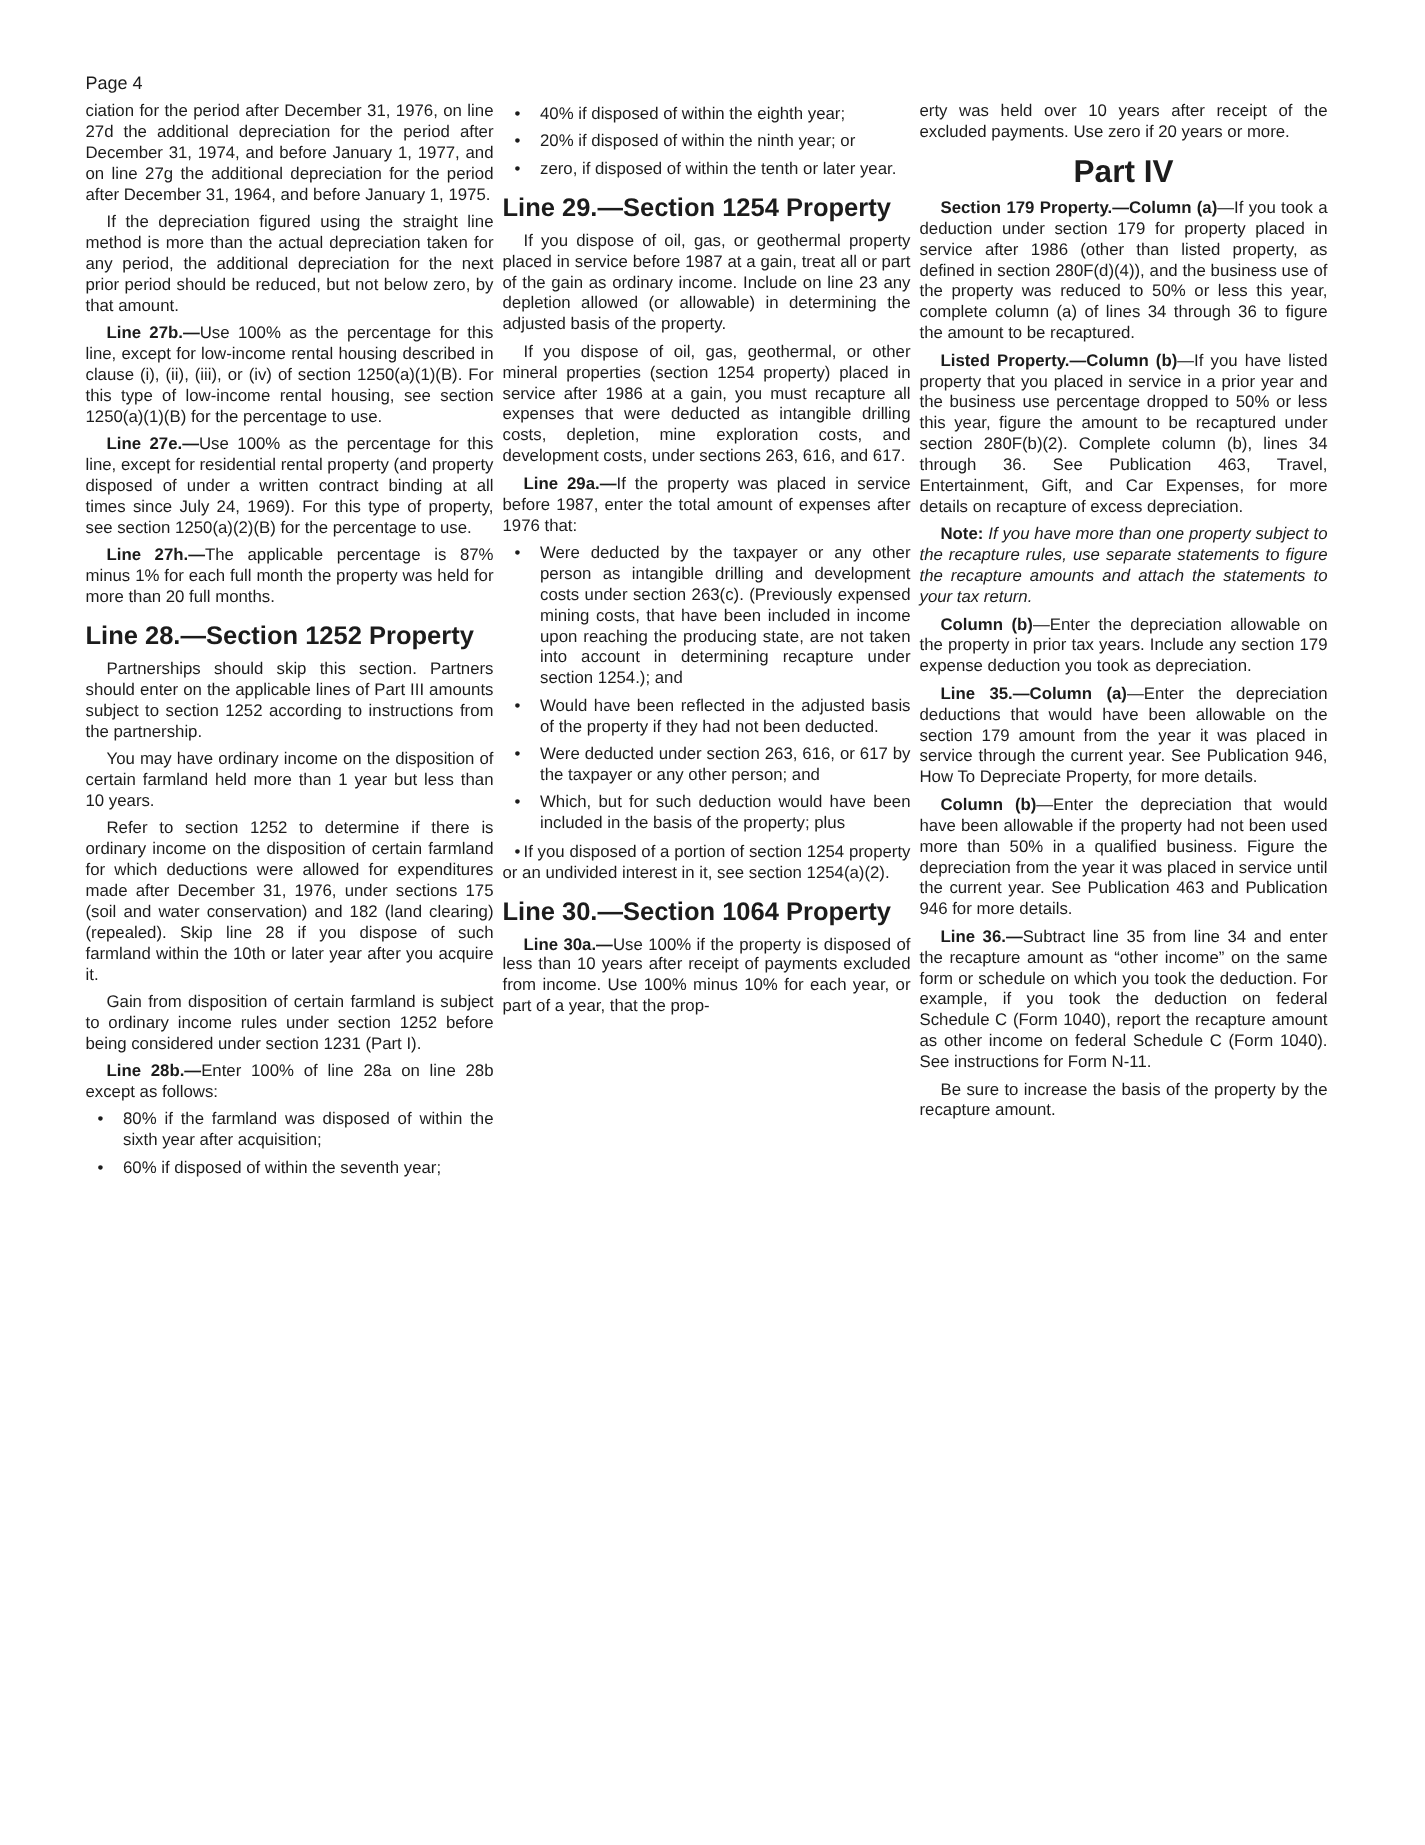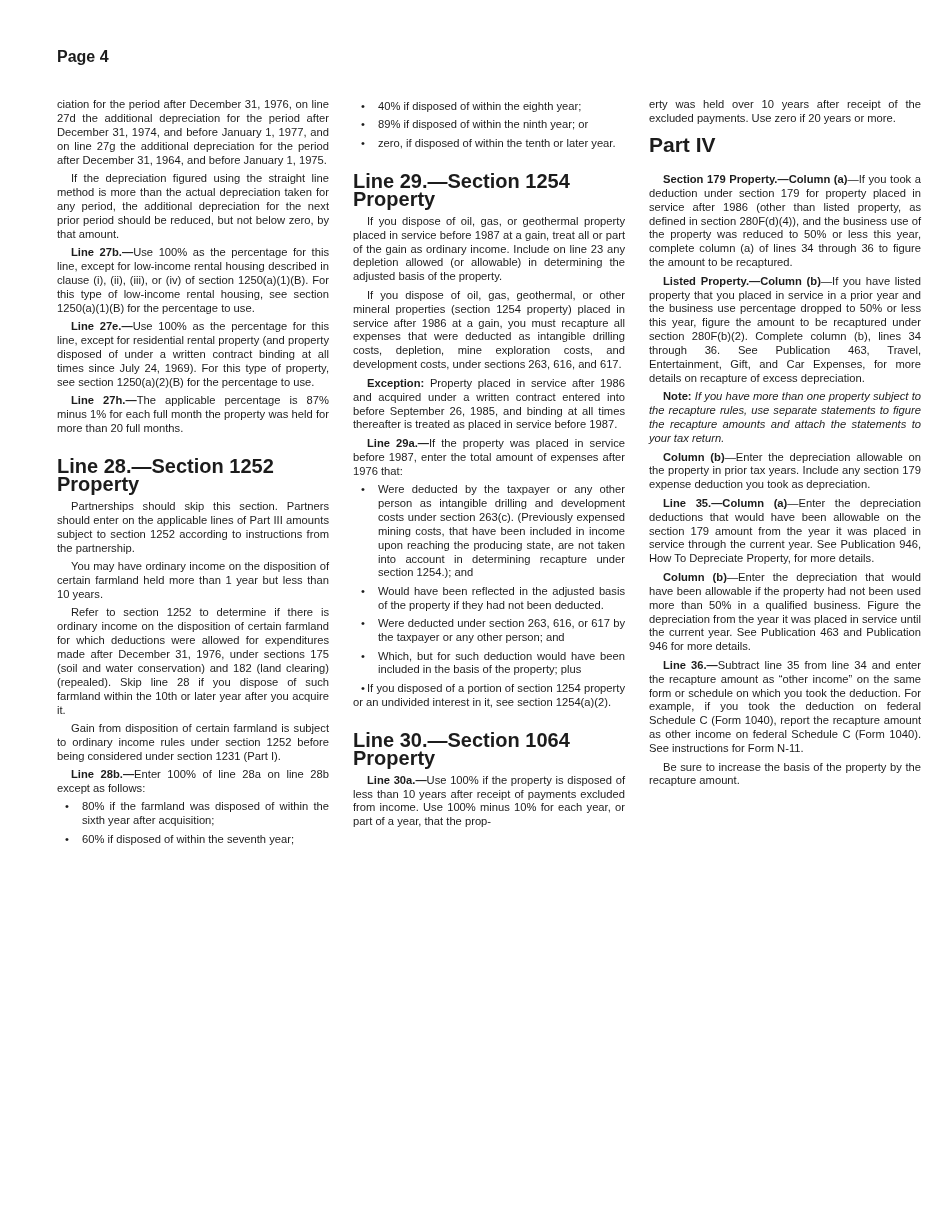--- a/index.html
+++ b/index.html
@@ -12,56 +12,56 @@
     width: 950px;
     height: 1230px;
     background: #ffffff;
     color: #1c1c1c;
     font-family: "Liberation Sans", sans-serif;
     box-sizing: border-box;
     padding: 48px 45px 0 57px;
     overflow: hidden;
   }
   .page-header {
-    font-size: 16px;
-    font-weight: bold;
-    margin-bottom: 32px;
+    font-size: 12px;
+    font-weight: normal;
+    margin-bottom: 6px;
   }
   .columns {
     display: flex;
-    gap: 24px;
+    gap: 6px;
     align-items: flex-start;
   }
   .col {
     width: 272px;
     flex: 0 0 272px;
     font-size: 11.2px;
     line-height: 13.9px;
     text-align: justify;
   }
   .para {
     margin: 0 0 4.5px 0;
     text-indent: 14px;
   }
   .para.noindent { text-indent: 0; }
   .para.italic { font-style: italic; }
   .lead { font-weight: bold; font-style: normal; }
   .section-heading {
-    font-size: 20px;
+    font-size: 17px;
     line-height: 18px;
     font-weight: bold;
     text-align: left;
-    margin: 21px 0 7px 0;
+    margin: 9px 0 7px 0;
   }
   .part-heading {
     font-size: 21px;
     line-height: 23px;
     font-weight: bold;
-    text-align: left;
-    margin: 7px 0 17px 0;
+    text-align: center;
+    margin: 7px 0 7px 0;
   }
   ul.bullets {
     list-style: none;
     margin: 2px 0 4.5px 0;
     padding: 0;
   }
   ul.bullets li {
     position: relative;
     padding-left: 25px;
     margin: 0 0 4.5px 0;
@@ -92,27 +92,26 @@
         <p class="para"><span>Gain from disposition of certain farmland is subject to ordinary income rules under section 1252 before being considered under section 1231 (Part I).</span></p>
         <p class="para"><span class="lead">Line 28b.—</span><span>Enter 100% of line 28a on line 28b except as follows:</span></p>
         <ul class="bullets">
           <li><span class="bullet-mark">•</span><span>80% if the farmland was disposed of within the sixth year after acquisition;</span></li>
           <li><span class="bullet-mark">•</span><span>60% if disposed of within the seventh year;</span></li>
         </ul>
       </div>
     <div class="col">
         <ul class="bullets">
           <li><span class="bullet-mark">•</span><span>40% if disposed of within the eighth year;</span></li>
-          <li><span class="bullet-mark">•</span><span>89% if disposed of within the ninth year; or</span></li>
+          <li><span class="bullet-mark">•</span><span>20% if disposed of within the ninth year; or</span></li>
           <li><span class="bullet-mark">•</span><span>zero, if disposed of within the tenth or later year.</span></li>
         </ul>
         <div class="section-heading">Line 29.—Section 1254 Property</div>
         <p class="para"><span>If you dispose of oil, gas, or geothermal property placed in service before 1987 at a gain, treat all or part of the gain as ordinary income. Include on line 23 any depletion allowed (or allowable) in determining the adjusted basis of the property.</span></p>
         <p class="para"><span>If you dispose of oil, gas, geothermal, or other mineral properties (section 1254 property) placed in service after 1986 at a gain, you must recapture all expenses that were deducted as intangible drilling costs, depletion, mine exploration costs, and development costs, under sections 263, 616, and 617.</span></p>
-        <p class="para"><span class="lead">Exception: </span><span>Property placed in service after 1986 and acquired under a written contract entered into before September 26, 1985, and binding at all times thereafter is treated as placed in service before 1987.</span></p>
         <p class="para"><span class="lead">Line 29a.—</span><span>If the property was placed in service before 1987, enter the total amount of expenses after 1976 that:</span></p>
         <ul class="bullets">
           <li><span class="bullet-mark">•</span><span>Were deducted by the taxpayer or any other person as intangible drilling and development costs under section 263(c). (Previously expensed mining costs, that have been included in income upon reaching the producing state, are not taken into account in determining recapture under section 1254.); and</span></li>
           <li><span class="bullet-mark">•</span><span>Would have been reflected in the adjusted basis of the property if they had not been deducted.</span></li>
         </ul>
         <ul class="bullets">
           <li><span class="bullet-mark">•</span><span>Were deducted under section 263, 616, or 617 by the taxpayer or any other person; and</span></li>
           <li><span class="bullet-mark">•</span><span>Which, but for such deduction would have been included in the basis of the property; plus</span></li>
           <li><span class="bullet-mark">•</span></li>
         </ul>

